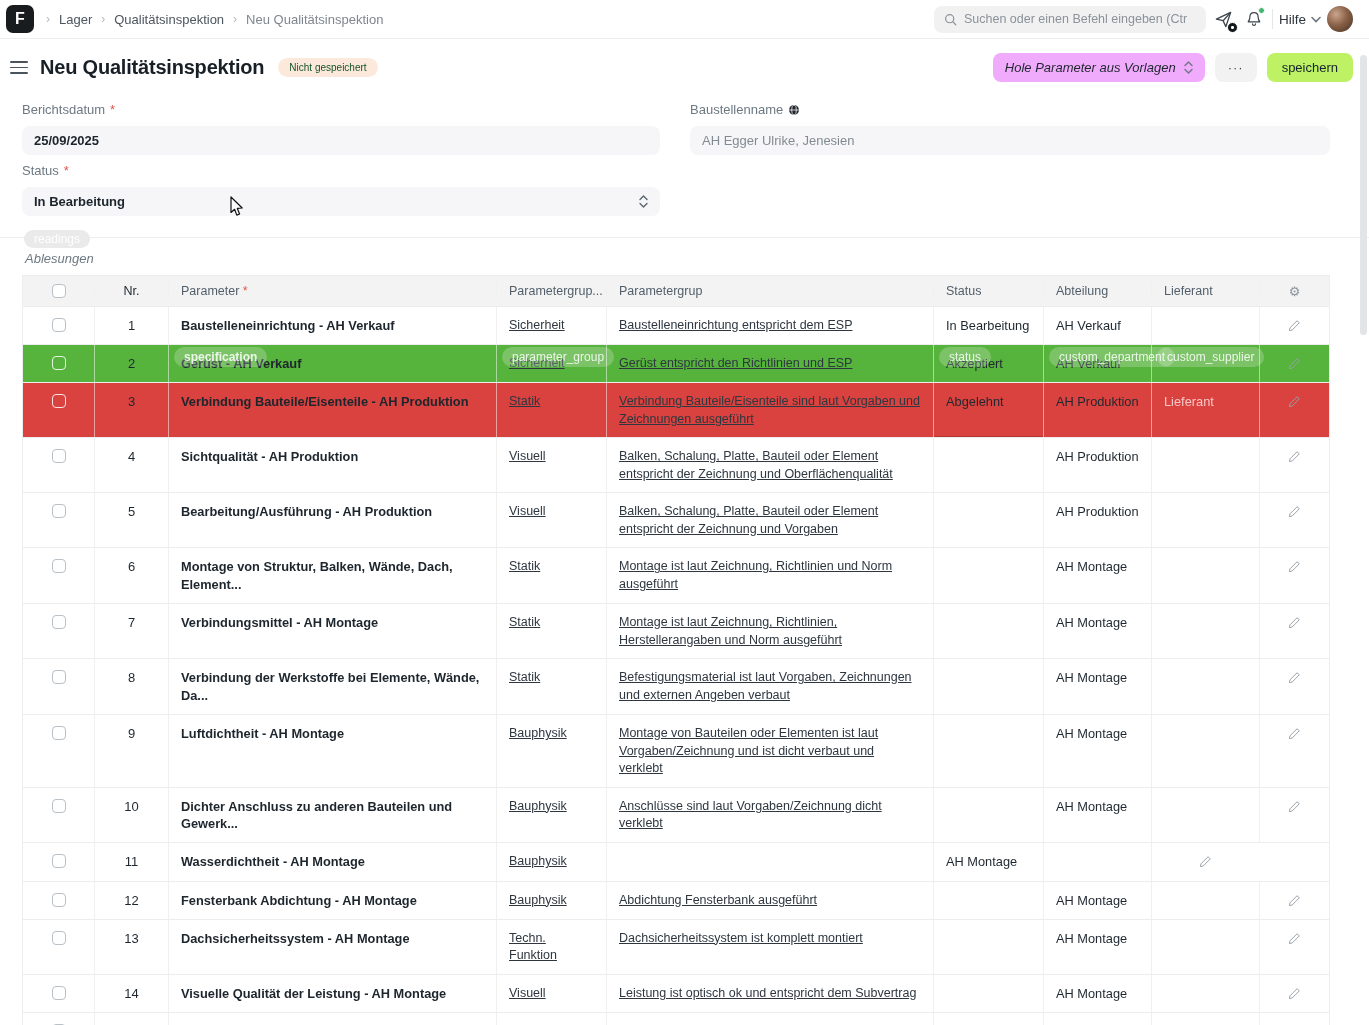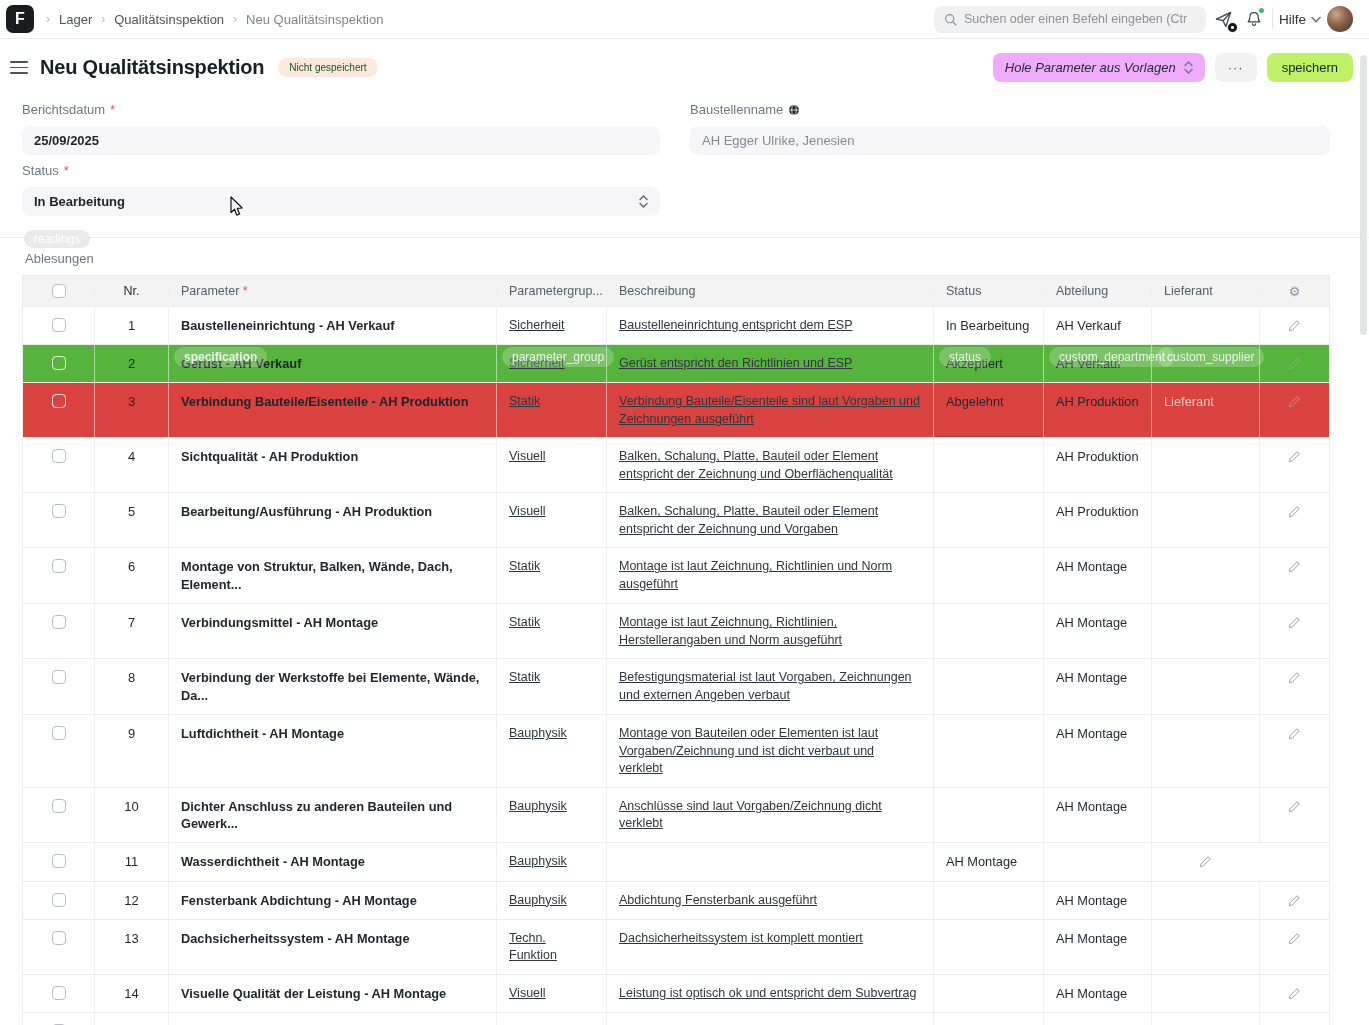--- a/index.html
+++ b/index.html
@@ -58,21 +58,21 @@
     padding:0 12px; font-size:13px; cursor:text; }
   .control.value-strong { font-weight:700; color:#1c242c; }
   .control.value-muted { color:#828b93; }
   .control.select { cursor:pointer; justify-content:space-between; }
 
   
   .section-sep { position:relative; border-top:1px solid #ededef; margin-top:21px; margin-left:0; }
   .ghost-pill { background:#eaeaea; color:rgba(255,255,255,0.95); font-size:12px;
     padding:2px 10px; border-radius:10px; white-space:nowrap; }
   .readings-ghost { position:absolute; left:24px; top:-8px; }
-  .section-label { font-size:13px; color:#6d7882; margin:13px 0 0 25px; }
+  .section-label { font-size:13px; color:#6d7882; margin:13px 0 0 25px;font-style:italic; }
 
   
   .grid-table { margin:9px 39px 0 22px; border:1px solid #ededef; font-size:13px; background:#fff; }
   .grid-row, .grid-head { display:grid;
     grid-template-columns:71px 74px 328px 110px 327px 110px 108px 108px 1fr; }
   .grid-head { background:#f3f3f4; height:30px; align-items:center; color:#525f6a; font-size:12.5px; }
   .grid-head > div { padding:0 12px; }
   .grid-row { border-top:1px solid #ededef; position:relative; min-height:38px; }
   .grid-row > div { padding:10px 12px 9px; line-height:1.4; position:relative; }
   .grid-row > div + div, .grid-head > div + div { border-left:1px solid #f0f0f1; }
@@ -231,21 +231,21 @@
     <div class="grid-head">
       <div class="col-check">
           <span class="cb"></span>
         </div>
       <div class="col-nr">Nr.</div>
       <div>
         <span>Parameter</span>
         <span class="req">*</span>
       </div>
       <div>Parametergrup...</div>
-      <div>Beschreibung</div>
+      <div>Parametergrup</div>
       <div>Status</div>
       <div>Abteilung</div>
       <div>Lieferant</div>
       <div class="col-edit">⚙</div>
     </div>
     <div id="grid-body">
         <div class="grid-row">
           <div class="col-check">
             <span class="cb"></span>
           </div>

